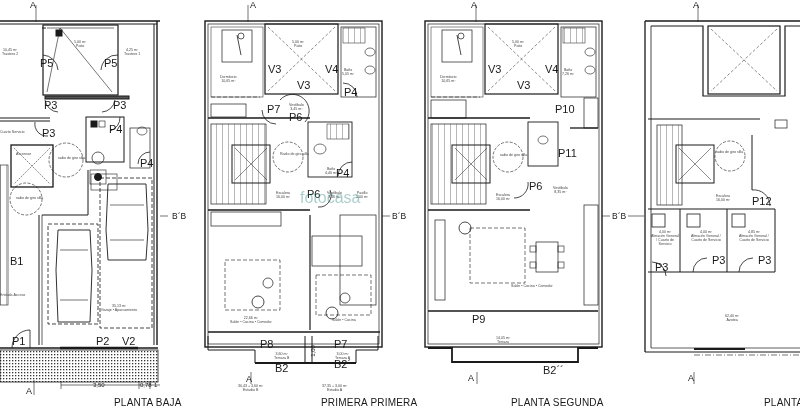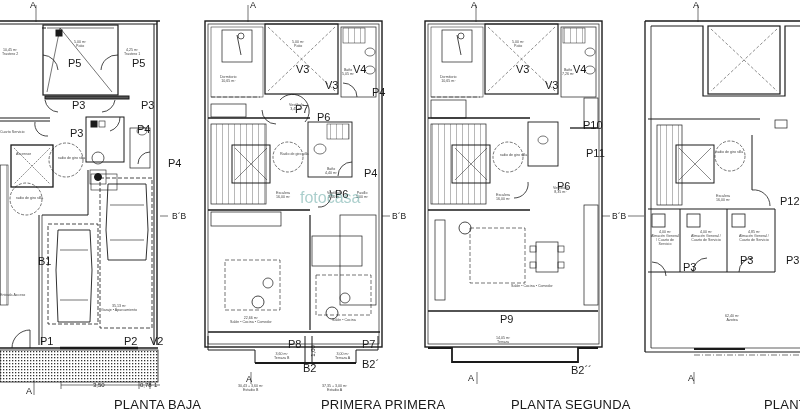--- a/index.html
+++ b/index.html
@@ -1,21 +1,21 @@
 <!DOCTYPE html>
 <html><head>
 <meta charset="utf-8">
 <style>
   html, body { margin:0; padding:0; background:#ffffff; }
   body { width:800px; height:413px; position:relative; overflow:hidden; font-family:"Liberation Sans", sans-serif; color:#1a1a1a; }
   svg { position:absolute; left:0; top:0; }
   .lbl { position:absolute; font-family:"Liberation Sans", sans-serif; white-space:nowrap; line-height:1; }
-  .door { font-size:11px; color:#1a1a1a;margin-left:28px; }
+  .door { font-size:11px; color:#1a1a1a; }
   .tiny { font-size:3.6px; color:#444; text-align:center; line-height:1.15; }
-  .title { font-size:13px; color:#1a1a1a; letter-spacing:0.2px;padding-left:20px; }
+  .title { font-size:10px; color:#1a1a1a; letter-spacing:0.2px;padding-left:20px; }
   .axis { font-size:9px; color:#1a1a1a; }
   .sec { font-size:8.5px; color:#1a1a1a; }
   .dim { font-size:6px; color:#222; }
   .wm { font-size:16px; color:#0f766e; opacity:0.35; }
 </style>
 </head>
 <body>
 
 <svg width="800" height="413" viewBox="0 0 800 413">
   <defs>
@@ -369,21 +369,21 @@
   </div>
 <span class="lbl dim" style="left:307px;top:348px;transform:rotate(-90deg)">1,00</span>
 <span class="lbl title" style="left:301px;top:398px">PRIMERA PRIMERA</span>
 
 <span class="lbl axis" style="left:471px;top:1px">A</span>
 <span class="lbl axis" style="left:468px;top:374px">A</span>
 <span class="lbl sec" style="left:612px;top:212px">B´B</span>
 <span class="lbl door" style="left:488px;top:64px">V3</span>
 <span class="lbl door" style="left:545px;top:64px">V4</span>
 <span class="lbl door" style="left:517px;top:80px">V3</span>
-<span class="lbl door" style="left:555px;top:120px">P10</span>
+<span class="lbl door" style="left:555px;top:104px">P10</span>
 <span class="lbl door" style="left:558px;top:148px">P11</span>
 <span class="lbl door" style="left:529px;top:181px">P6</span>
 <span class="lbl door" style="left:472px;top:314px">P9</span>
 <span class="lbl door" style="left:543px;top:365px">B2´´</span>
 <div class="lbl tiny" style="left:440px;top:75px">
     <div>Dormitorio</div>
     <div>10,65 m²</div>
   </div>
 <div class="lbl tiny" style="left:512px;top:40px">
     <div>5,00 m²</div>

